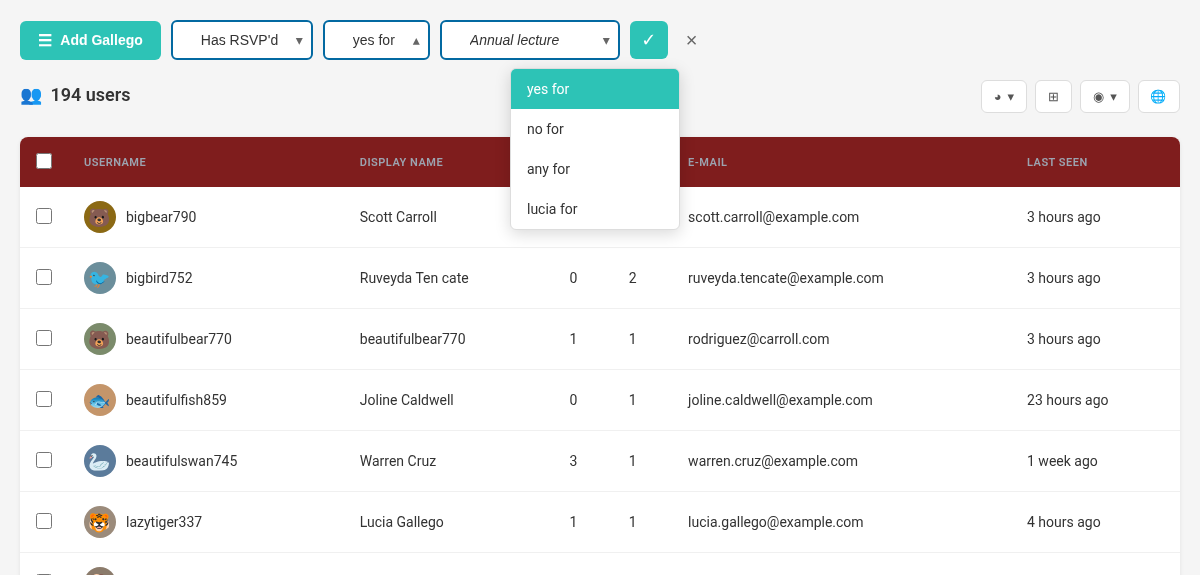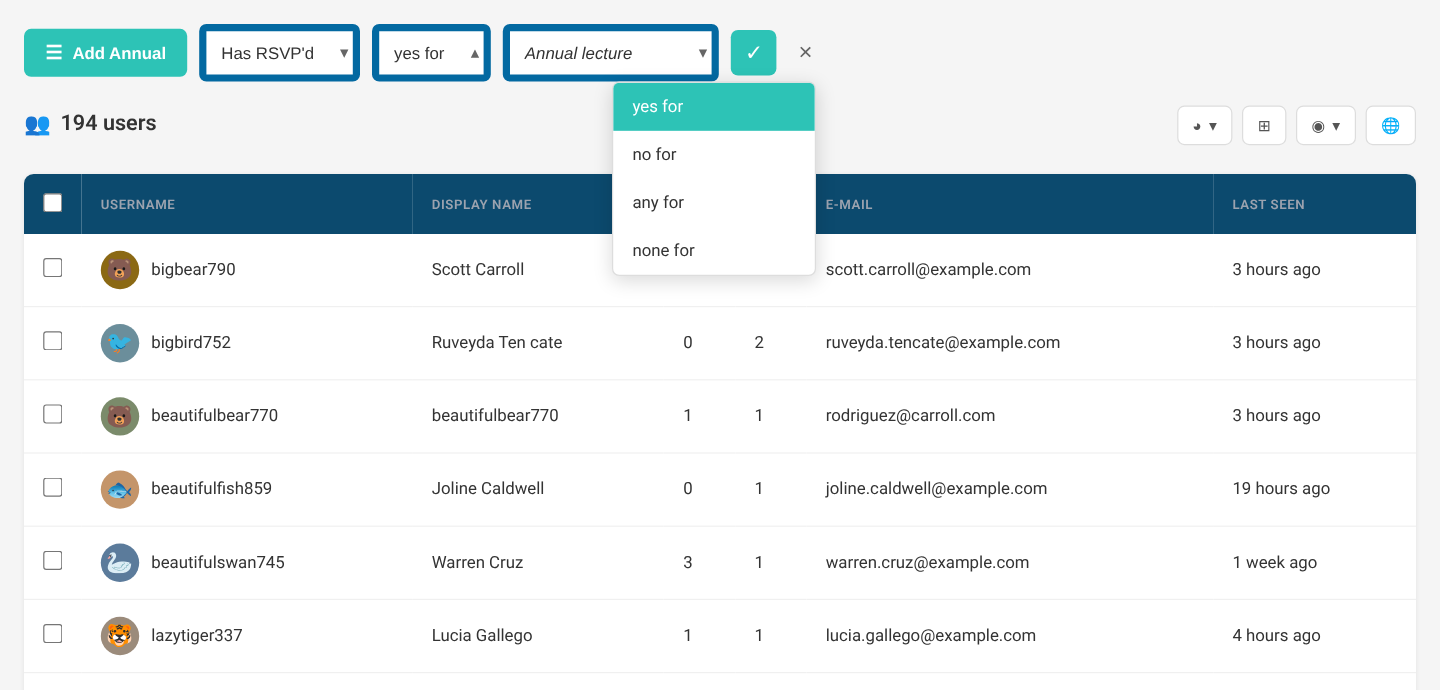--- a/index.html
+++ b/index.html
@@ -41,23 +41,23 @@
       gap: 8px;
       white-space: nowrap;
     }
 
     .filter-icon {
       font-size: 16px;
     }
 
     .filter-select {
       background: white;
-      border: 6px solid #0369a1;
+      border: 2px solid #0369a1;
       border-radius: 6px;
-      padding: 10px 32px 10px 12px;
+      padding: 10px 32px 10px 28px;
       font-size: 14px;
       color: #333;
       appearance: none;
       cursor: pointer;
       position: relative;
     }
 
     .select-wrapper {
       position: relative;
       display: inline-block;
@@ -162,21 +162,21 @@
     .data-table {
       width: 100%;
       border-collapse: collapse;
       background: white;
       border-radius: 8px;
       overflow: hidden;
       box-shadow: 0 1px 4px rgba(0,0,0,0.08);
     }
 
     .data-table thead tr {
-      background: #0c4a6e;
+      background: #7f1d1d;
       color: #ccc;
     }
 
     .data-table thead th {
       padding: 12px 16px;
       text-align: left;
       font-size: 11px;
       font-weight: 600;
       letter-spacing: 0.5px;
       text-transform: uppercase;
@@ -240,40 +240,40 @@
     }
   </style>
 </head>
 <body>
 
 <div class="page-wrapper">
 
   <div class="filter-bar">
     <button class="add-filter-btn">
       <span class="filter-icon">☰</span>
-      <span>Add Annual</span>
+      <span>Add Gallego</span>
     </button>
 
     <div class="select-wrapper">
       <select class="filter-select">
         <option>Has RSVP'd</option>
       </select>
     </div>
 
     <div class="select-wrapper active-dropdown">
       <select class="filter-select">
         <option>yes for</option>
       </select>
     </div>
 
     <div class="dropdown-menu">
       <div class="dropdown-item selected">yes for</div>
       <div class="dropdown-item">no for</div>
       <div class="dropdown-item">any for</div>
-      <div class="dropdown-item">none for</div>
+      <div class="dropdown-item">lucia for</div>
     </div>
 
     <div class="select-wrapper">
       <select class="filter-select" style="min-width:180px;font-style:italic;">
         <option>Annual lecture</option>
       </select>
     </div>
 
     <button class="confirm-btn">
       <span>✓</span>
@@ -383,21 +383,21 @@
           <div class="avatar" style="background:#C4956A;">
             <span style="font-size:18px;">🐟</span>
           </div>
           <span>beautifulfish859</span>
         </div>
       </td>
       <td>Joline Caldwell</td>
       <td class="number-cell">0</td>
       <td class="number-cell">1</td>
       <td>joline.caldwell@example.com</td>
-      <td class="last-seen-cell">19 hours ago</td>
+      <td class="last-seen-cell">23 hours ago</td>
     </tr>
         <tr>
       <td class="checkbox-cell">
         <input type="checkbox" class="user-checkbox" style="">
       </td>
       <td>
         <div class="username-cell">
           <div class="avatar" style="background:#5B7B9B;">
             <span style="font-size:18px;">🦢</span>
           </div>

